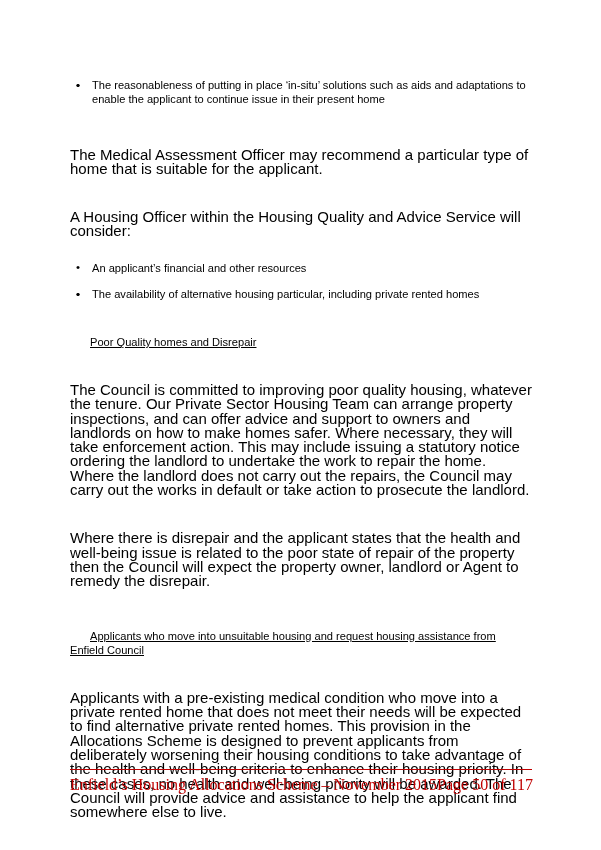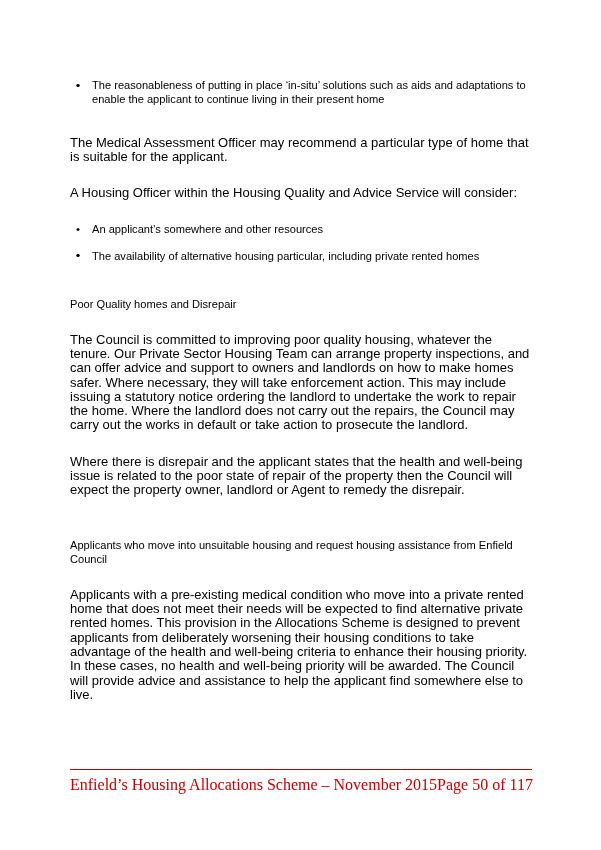--- a/index.html
+++ b/index.html
@@ -23,22 +23,22 @@
     height: 850px;
     background: #ffffff;
   }
   .content {
     position: absolute;
     left: 70px;
     top: 66px;
     width: 462px;
   }
   p.para {
-    margin: 0 0 13px 0;
-    font-size: 13px;
+    margin: 12px 0 13px 0;
+    font-size: 15px;
     line-height: 14.3px;
     text-align: left;
   }
   ul.bullets {
     margin: 0 0 12px 0;
     padding: 0;
     list-style: none;
   }
   ul.bullets li {
     position: relative;
@@ -56,20 +56,22 @@
     top: -0.5px;
     font-size: 11.5px;
     line-height: 14.3px;
   }
   .heading-underline {
     margin: 0 0 12px 0;
     font-size: 11.1px;
     line-height: 14.6px;
   }
   .heading-underline span.u {
+    text-decoration: underline;
+    margin-left: 20px;
   }
   .spacer-sm { height: 9px; }
   .spacer-md { height: 17px; }
   .spacer-lg { height: 22px; }
 
   .footer-rule {
     position: absolute;
     left: 70px;
     top: 769px;
     width: 462px;
@@ -97,38 +99,38 @@
 <div class="page">
 
   <div class="content">
 
     <ul class="bullets">
       <li>
         <span class="bullet-dot">•</span>
       </li>
       <li>
         <span class="bullet-dot">•</span>
-        <span>The reasonableness of putting in place ‘in-situ’ solutions such as aids and adaptations to enable the applicant to continue living in their present home</span>
+        <span>The reasonableness of putting in place ‘in-situ’ solutions such as aids and adaptations to enable the applicant to continue issue in their present home</span>
       </li>
     </ul>
 
     <div class="spacer-md"></div>
 
     <p class="para">The Medical Assessment Officer may recommend a particular type of home that is suitable for the applicant.</p>
 
     <div class="spacer-sm"></div>
 
     <p class="para">A Housing Officer within the Housing Quality and Advice Service will consider:</p>
 
     <div class="spacer-sm"></div>
 
     <ul class="bullets">
       <li>
         <span class="bullet-dot">•</span>
-        <span>An applicant’s somewhere and other resources</span>
+        <span>An applicant’s financial and other resources</span>
       </li>
       <li>
         <span class="bullet-dot">•</span>
       </li>
       <li>
         <span class="bullet-dot">•</span>
         <span>The availability of alternative housing particular, including private rented homes</span>
       </li>
     </ul>
 

